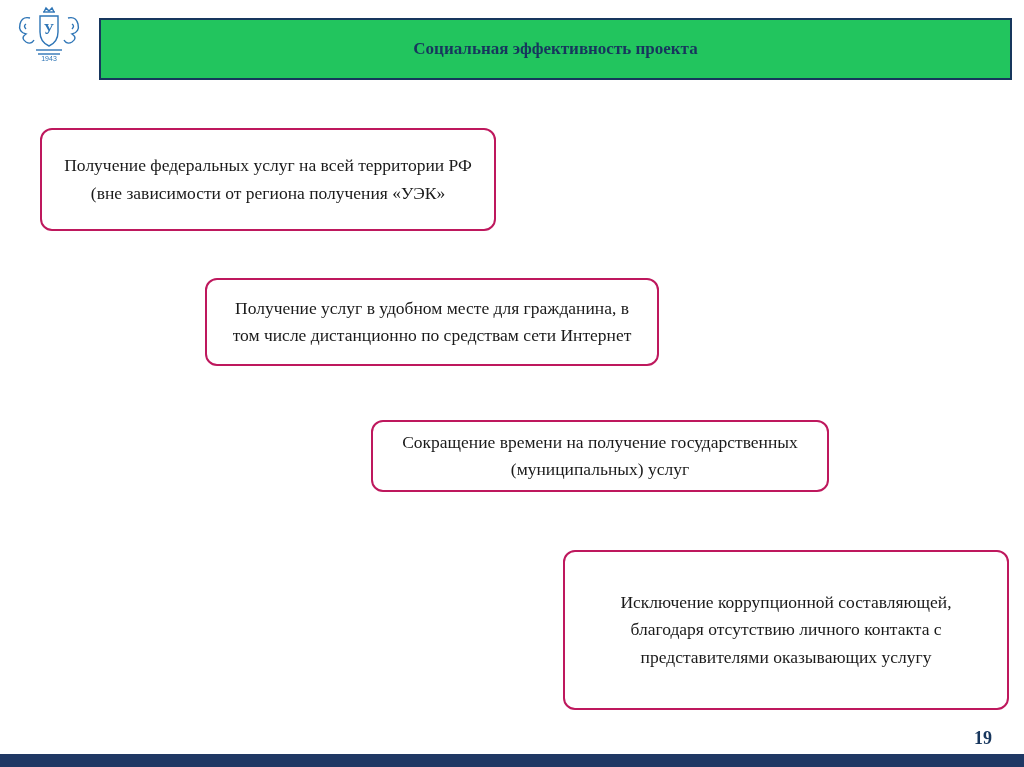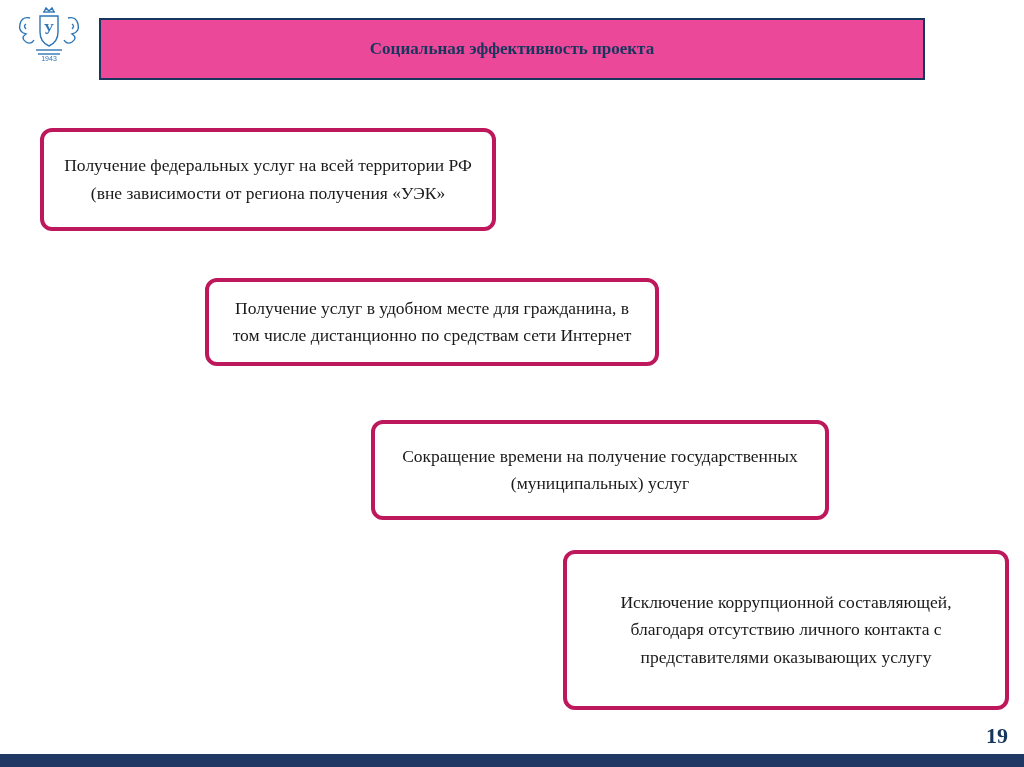--- a/index.html
+++ b/index.html
@@ -21,61 +21,61 @@
     position: absolute;
     left: 8px;
     top: 4px;
     width: 82px;
     height: 58px;
   }
   .title-box {
     position: absolute;
     left: 99px;
     top: 18px;
-    width: 826px;
+    width: 913px;
     height: 62px;
     border: 2px solid #17365D;
-    background: #ec4899;
+    background: #22c55e;
     display: flex;
     align-items: center;
     justify-content: center;
   }
   .title-text {
     color: #17365D;
     font-weight: bold;
     font-size: 17px;
     text-align: center;
   }
   .callout {
     position: absolute;
     background: #ffffff;
-    border: 4px solid #be185d;
+    border: 2px solid #be185d;
     border-radius: 12px;
     display: flex;
     align-items: center;
     justify-content: center;
     padding: 8px 18px;
   }
   .callout-text {
     color: #1a1a1a;
     font-size: 17.5px;
     line-height: 1.55;
     text-align: center;
   }
   .box-1 { left: 40px;  top: 128px; width: 456px; height: 103px; }
   .box-2 { left: 205px; top: 278px; width: 454px; height: 88px; }
-  .box-3 { left: 371px; top: 420px; width: 458px; height: 100px; }
+  .box-3 { left: 371px; top: 420px; width: 458px; height: 72px; }
   .box-4 { left: 563px; top: 550px; width: 446px; height: 160px; }
   .page-number {
     position: absolute;
-    right: 16px;
+    right: 32px;
     bottom: 18px;
     color: #17365D;
     font-weight: bold;
-    font-size: 22px;
+    font-size: 18px;
   }
   .footer-bar {
     position: absolute;
     left: 0;
     bottom: 0;
     width: 1024px;
     height: 13px;
     background: #1F3864;
   }
 </style>

